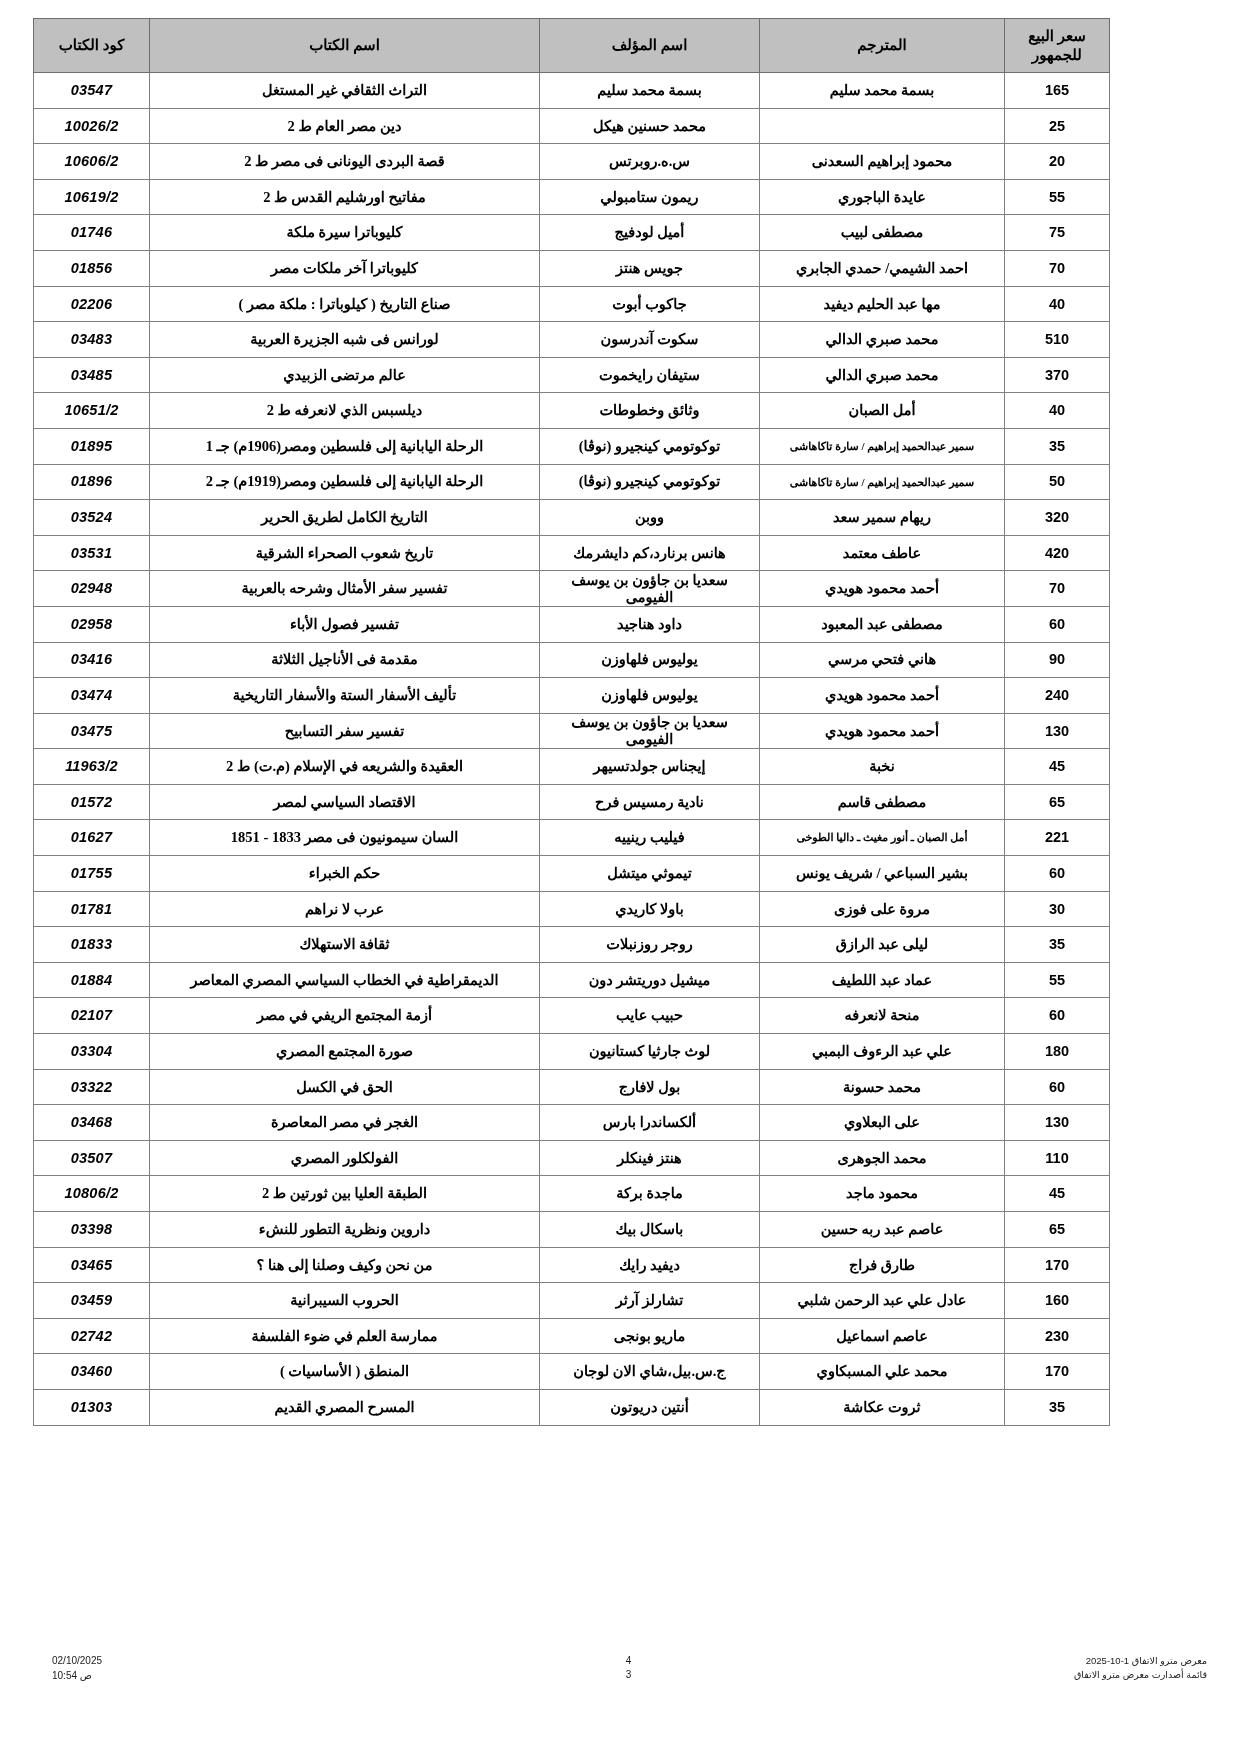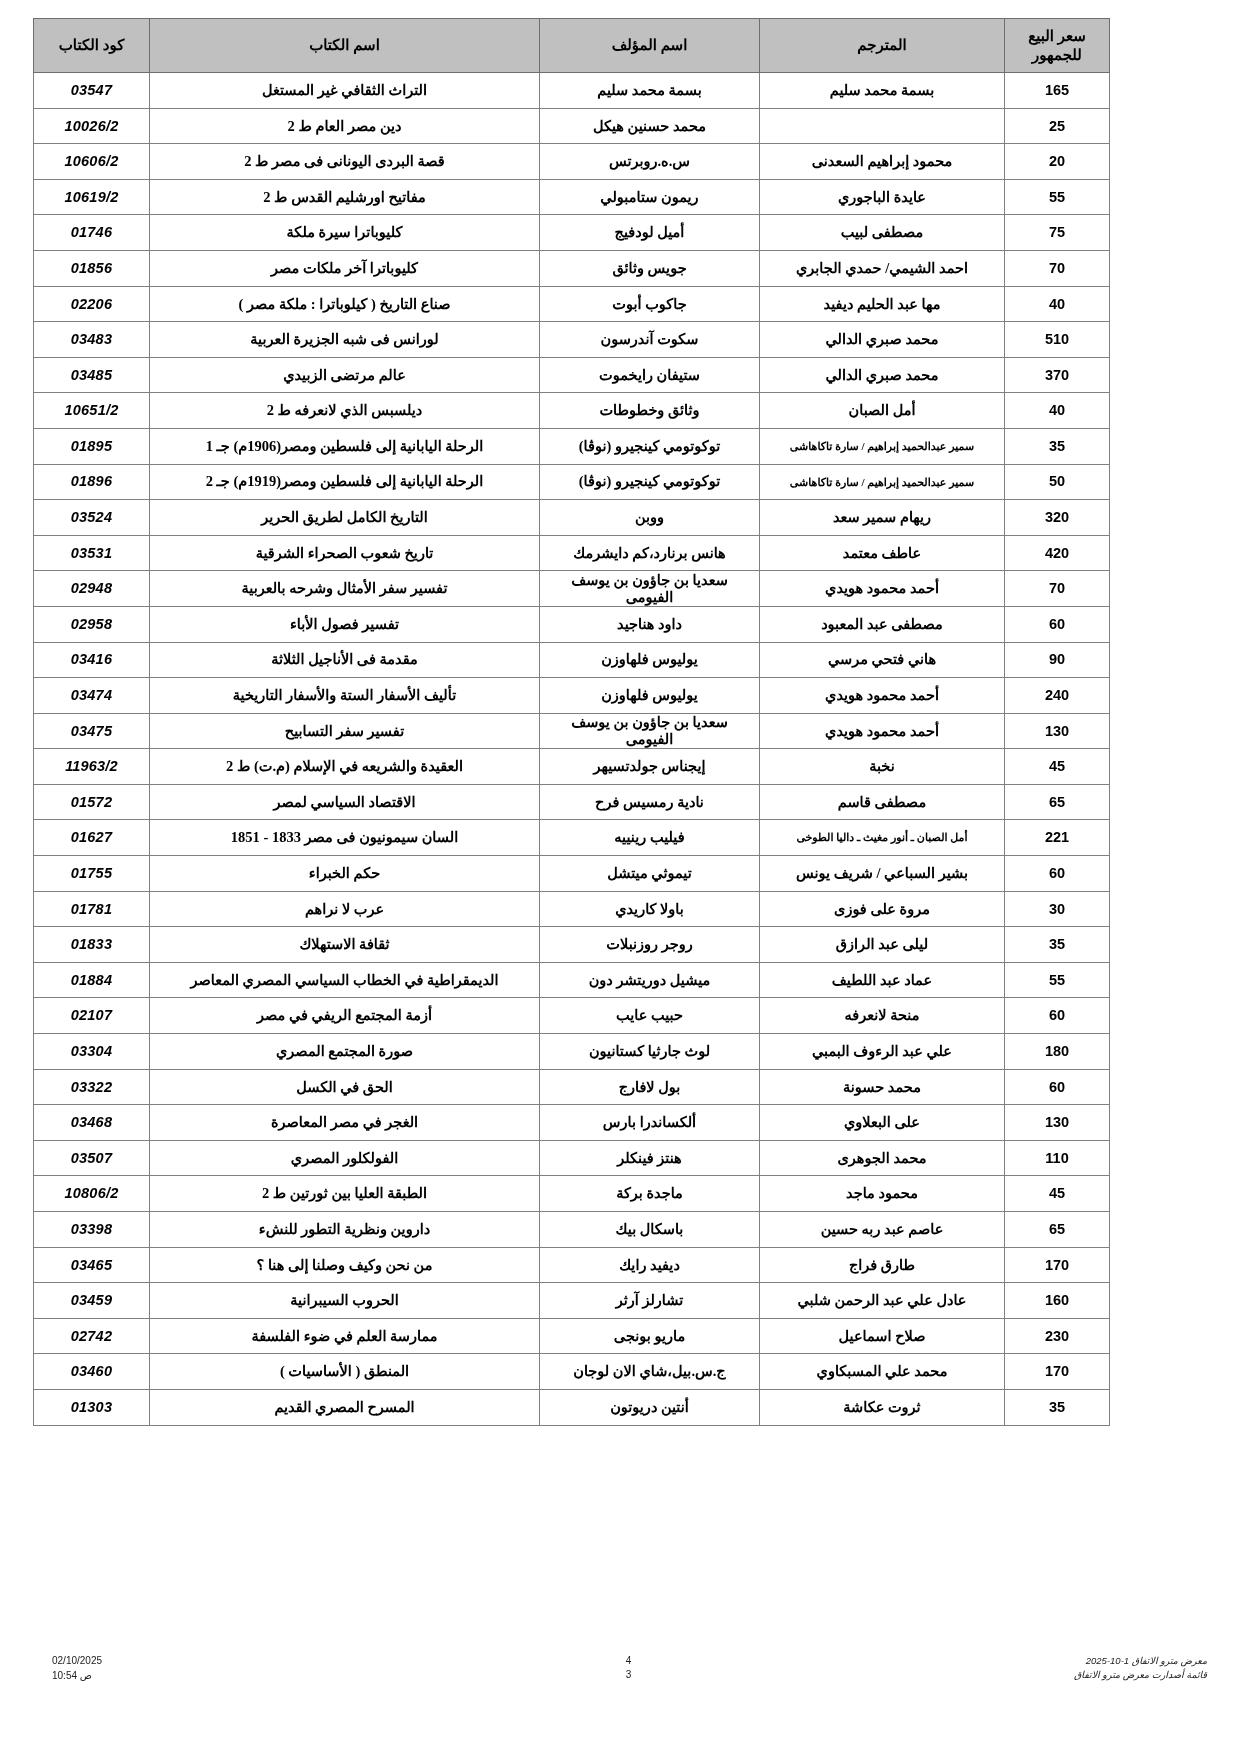--- a/index.html
+++ b/index.html
@@ -124,21 +124,20 @@
     line-height: 1.35;
   }
   .footer-right {
     position: absolute;
     right: 34px;
     top: 0;
     font-size: 9.5px;
     line-height: 1.5;
     text-align: right;
     direction: rtl;
-    font-style: italic;
   }
   .footer-right .line2 { letter-spacing: 0.1px; }
 </style>
 </head>
 <body>
 
 <div class="page">
 
   <div class="table-wrap">
     <table class="catalog">
@@ -193,21 +192,21 @@
           <tr>
             <td class="cell-price">75</td>
             <td class="cell-translator">مصطفى لبيب</td>
             <td class="cell-author">أميل لودفيج</td>
             <td class="cell-title">كليوباترا سيرة ملكة</td>
             <td class="cell-code">01746</td>
           </tr>
           <tr>
             <td class="cell-price">70</td>
             <td class="cell-translator">احمد الشيمي/ حمدي الجابري</td>
-            <td class="cell-author">جويس وثائق</td>
+            <td class="cell-author">جويس هنتز</td>
             <td class="cell-title">كليوباترا آخر ملكات مصر</td>
             <td class="cell-code">01856</td>
           </tr>
           <tr>
             <td class="cell-price">40</td>
             <td class="cell-translator">مها عبد الحليم ديفيد</td>
             <td class="cell-author">جاكوب أبوت</td>
             <td class="cell-title">صناع التاريخ ( كيلوباترا : ملكة مصر )</td>
             <td class="cell-code">02206</td>
           </tr>
@@ -402,21 +401,21 @@
           </tr>
           <tr>
             <td class="cell-price">160</td>
             <td class="cell-translator">عادل علي عبد الرحمن شلبي</td>
             <td class="cell-author">تشارلز آرثر</td>
             <td class="cell-title">الحروب السيبرانية</td>
             <td class="cell-code">03459</td>
           </tr>
           <tr>
             <td class="cell-price">230</td>
-            <td class="cell-translator">صلاح اسماعيل</td>
+            <td class="cell-translator">عاصم اسماعيل</td>
             <td class="cell-author">ماريو بونجى</td>
             <td class="cell-title">ممارسة العلم في ضوء الفلسفة</td>
             <td class="cell-code">02742</td>
           </tr>
           <tr>
             <td class="cell-price">170</td>
             <td class="cell-translator">محمد علي المسبكاوي</td>
             <td class="cell-author">ج.س.بيل،شاي الان لوجان</td>
             <td class="cell-title">المنطق ( الأساسيات )</td>
             <td class="cell-code">03460</td>

